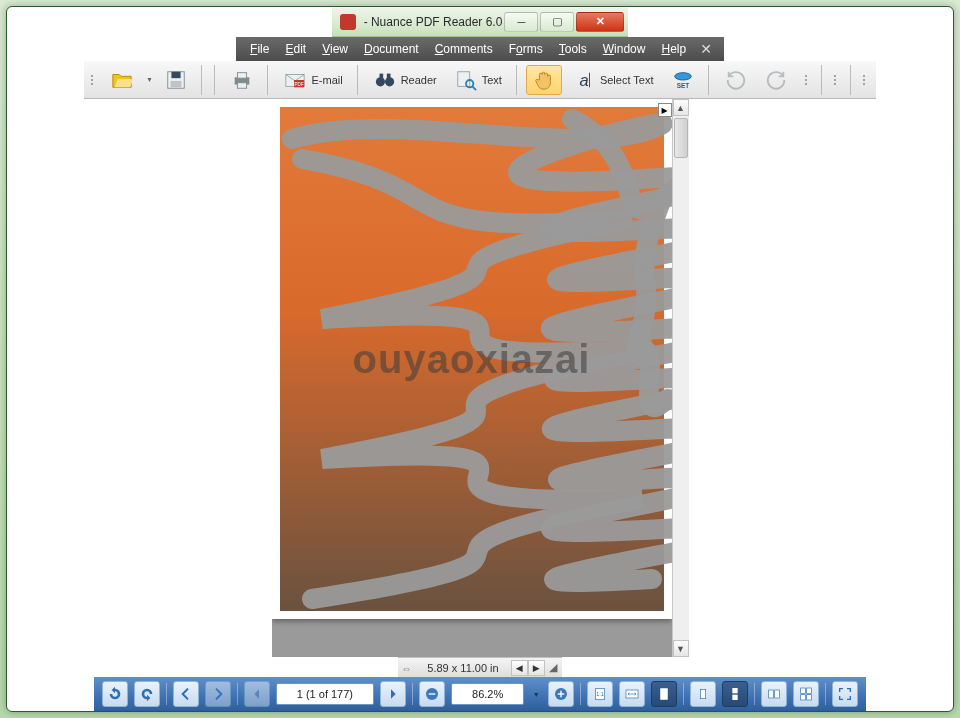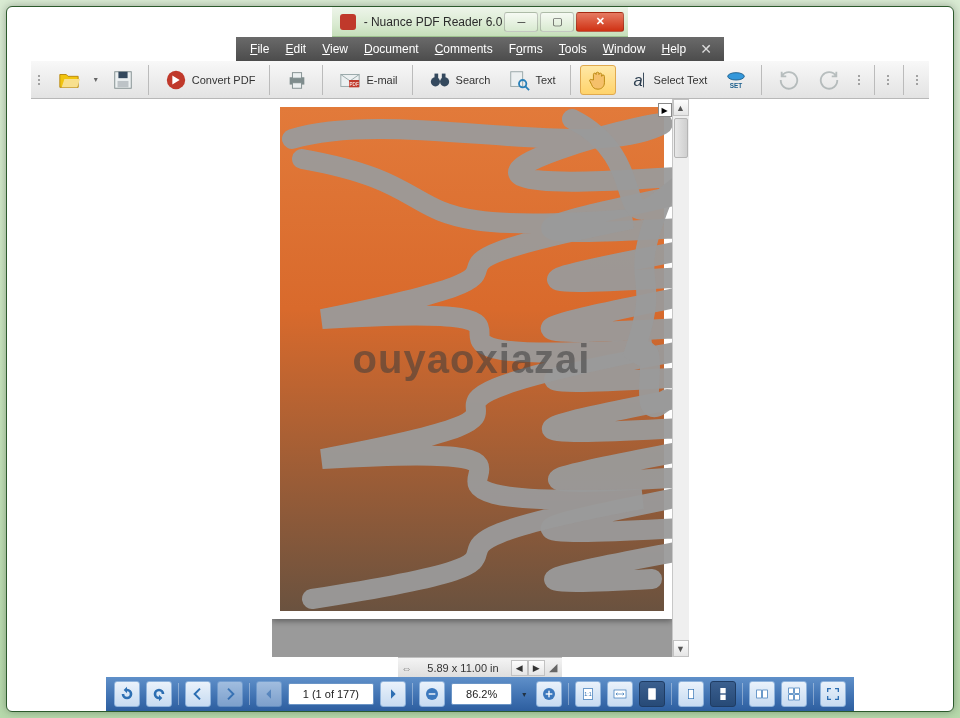--- a/index.html
+++ b/index.html
@@ -58,21 +58,21 @@
 .statusbar .dims{padding:0 12px;}
 .statusbar .hscroll{flex:1;display:flex;align-items:center;height:100%;}
 .statusbar .hs-arrow{width:17px;height:16px;background:linear-gradient(180deg,#fdfdfd,#e5e5e5);border:1px solid #c2c2c2;display:flex;align-items:center;justify-content:center;font-size:9px;cursor:pointer;}
 .statusbar .hs-track{flex:1;height:16px;background:#efefef;border-top:1px solid #d7d7d7;border-bottom:1px solid #d7d7d7;position:relative;}
 
 .bottombar { height:34px; background:linear-gradient(180deg,#5f90c9 0%,#3f71b1 60%,#2d5e9f 100%); display:flex; align-items:center; justify-content:center; gap:6px; padding:0 8px; }
 .bb-btn { width:26px; height:26px; border-radius:3px; background:linear-gradient(180deg,#eaf2fb,#c7dbf1); border:1px solid #8fb3dc; display:flex; align-items:center; justify-content:center; cursor:pointer; }
 .bb-btn.dark { background:linear-gradient(180deg,#3a5f8f,#274a77); border-color:#1f3c63;}
 .bb-btn svg{width:16px;height:16px;}
 .bb-sep{width:1px;height:22px;background:rgba(255,255,255,.35);}
-.bb-field{height:22px;min-width:80px;background:#fff;border:1px solid #6b95c6;border-radius:2px;display:flex;align-items:center;justify-content:center;font-size:11px;padding:0 14px;color:#222;}
+.bb-field{height:22px;min-width:80px;background:#fff;border:1px solid #6b95c6;border-radius:2px;display:flex;align-items:center;justify-content:center;font-size:11px;padding:0 20px;color:#222;}
 .bb-drop{width:12px;color:#234;font-size:8px;text-align:center;}
 </style>
 </head>
 <body>
 
 <div class="window">
 
   <div class="titlebar">
     <div class="app-icon"></div>
     <div class="title">- Nuance PDF Reader 6.0</div>
@@ -119,29 +119,20 @@
       <div class="tb-icon">
         <svg viewBox="0 0 24 24">
             <rect x="3" y="3" width="18" height="18" fill="#ecf0f1" stroke="#7f8c8d"></rect>
             <rect x="7" y="3" width="10" height="7" fill="#34495e"></rect>
             <rect x="6" y="13" width="12" height="7" fill="#bdc3c7"></rect>
           </svg>
       </div>
     </div>
     <div class="tb-sep"></div>
 
-    <div class="tb-btn">
-      <div class="tb-icon">
-        <svg viewBox="0 0 24 24">
-            <circle cx="12" cy="12" r="10" fill="#c0392b"></circle>
-            <path d="M8 7v10M8 7l8 5-8 5" fill="#fff"></path>
-          </svg>
-      </div>
-      <span>Convert PDF</span>
-    </div>
     <div class="tb-sep"></div>
 
     <div class="tb-btn">
       <div class="tb-icon">
         <svg viewBox="0 0 24 24">
             <rect x="4" y="9" width="16" height="8" fill="#7f8c8d"></rect>
             <rect x="7" y="4" width="10" height="6" fill="#ecf0f1" stroke="#7f8c8d"></rect>
             <rect x="7" y="15" width="10" height="6" fill="#ecf0f1" stroke="#7f8c8d"></rect>
           </svg>
       </div>
@@ -163,21 +154,21 @@
 
     <div class="tb-btn">
       <div class="tb-icon">
         <svg viewBox="0 0 24 24">
             <circle cx="7" cy="14" r="5" fill="#34495e"></circle>
             <circle cx="17" cy="14" r="5" fill="#34495e"></circle>
             <rect x="6" y="5" width="4" height="6" fill="#34495e"></rect>
             <rect x="14" y="5" width="4" height="6" fill="#34495e"></rect>
           </svg>
       </div>
-      <span>Search</span>
+      <span>Reader</span>
     </div>
 
     <div class="tb-btn">
       <div class="tb-icon">
         <svg viewBox="0 0 24 24">
             <rect x="3" y="3" width="13" height="16" fill="#ecf0f1" stroke="#95a5a6"></rect>
             <circle cx="16" cy="16" r="4" fill="none" stroke="#2980b9" stroke-width="2"></circle>
             <line x1="19" y1="19" x2="23" y2="23" stroke="#2980b9" stroke-width="2"></line>
           </svg>
       </div>

